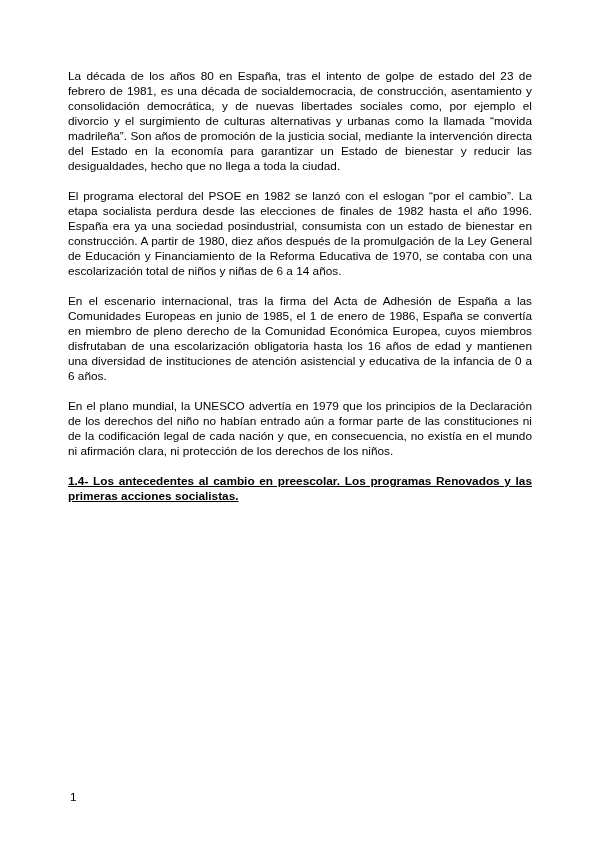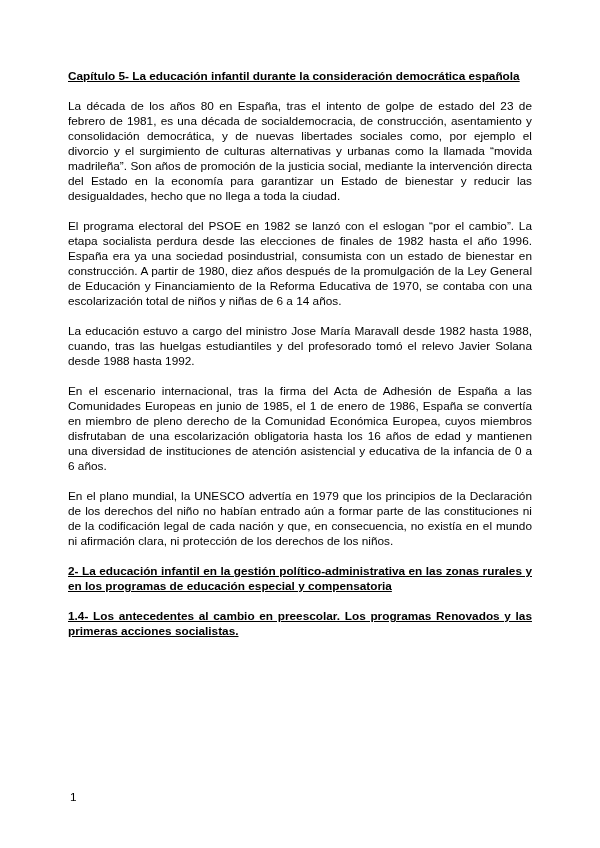--- a/index.html
+++ b/index.html
@@ -55,33 +55,30 @@
     font-size: 11.8px;
     line-height: 15px;
     color: #000000;
   }
 </style>
 </head>
 <body>
 
 <div class="page">
 
-  <h1 class="chapter-title">Capítulo 5- La educación infantil durante la consideración democrática española</h1>
 
 
   <p class="para">La década de los años 80 en España, tras el intento de golpe de estado del 23 de febrero de 1981, es una década de socialdemocracia, de construcción, asentamiento y consolidación democrática, y de nuevas libertades sociales como, por ejemplo el divorcio y el surgimiento de culturas alternativas y urbanas como la llamada “movida madrileña”. Son años de promoción de la justicia social, mediante la intervención directa del Estado en la economía para garantizar un Estado de bienestar y reducir las desigualdades, hecho que no llega a toda la ciudad.</p>
 
   <p class="para">El programa electoral del PSOE en 1982 se lanzó con el eslogan “por el cambio”. La etapa socialista perdura desde las elecciones de finales de 1982 hasta el año 1996. España era ya una sociedad posindustrial, consumista con un estado de bienestar en construcción. A partir de 1980, diez años después de la promulgación de la Ley General de Educación y Financiamiento de la Reforma Educativa de 1970, se contaba con una escolarización total de niños y niñas de 6 a 14 años.</p>
 
-  <p class="para">La educación estuvo a cargo del ministro Jose María Maravall desde 1982 hasta 1988, cuando, tras las huelgas estudiantiles y del profesorado tomó el relevo Javier Solana desde 1988 hasta 1992.</p>
 
   <p class="para">En el escenario internacional, tras la firma del Acta de Adhesión de España a las Comunidades Europeas en junio de 1985, el 1 de enero de 1986, España se convertía en miembro de pleno derecho de la Comunidad Económica Europea, cuyos miembros disfrutaban de una escolarización obligatoria hasta los 16 años de edad y mantienen una diversidad de instituciones de atención asistencial y educativa de la infancia de 0 a 6 años.</p>
 
   <p class="para">En el plano mundial, la UNESCO advertía en 1979 que los principios de la Declaración de los derechos del niño no habían entrado aún a formar parte de las constituciones ni de la codificación legal de cada nación y que, en consecuencia, no existía en el mundo ni afirmación clara, ni protección de los derechos de los niños.</p>
 
 
-  <h2 class="heading-spaced">2- La educación infantil en la gestión político-administrativa en las zonas rurales y en los programas de educación especial y compensatoria</h2>
 
   <h2>1.4- Los antecedentes al cambio en preescolar. Los programas Renovados y las primeras acciones socialistas.</h2>
 
 </div>
 
 <div class="page-number">1</div>
 
 </body></html>

